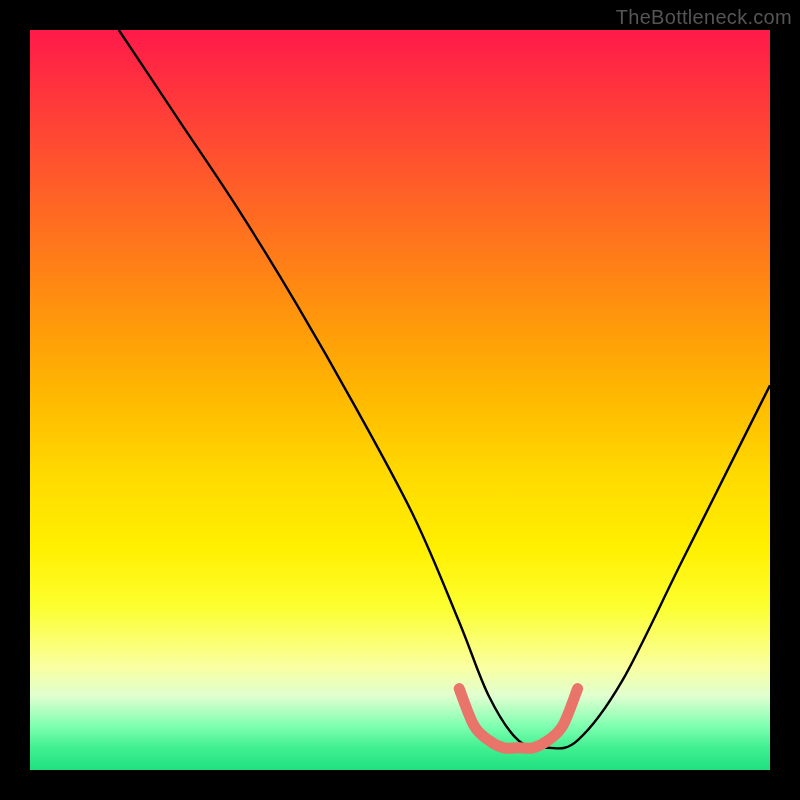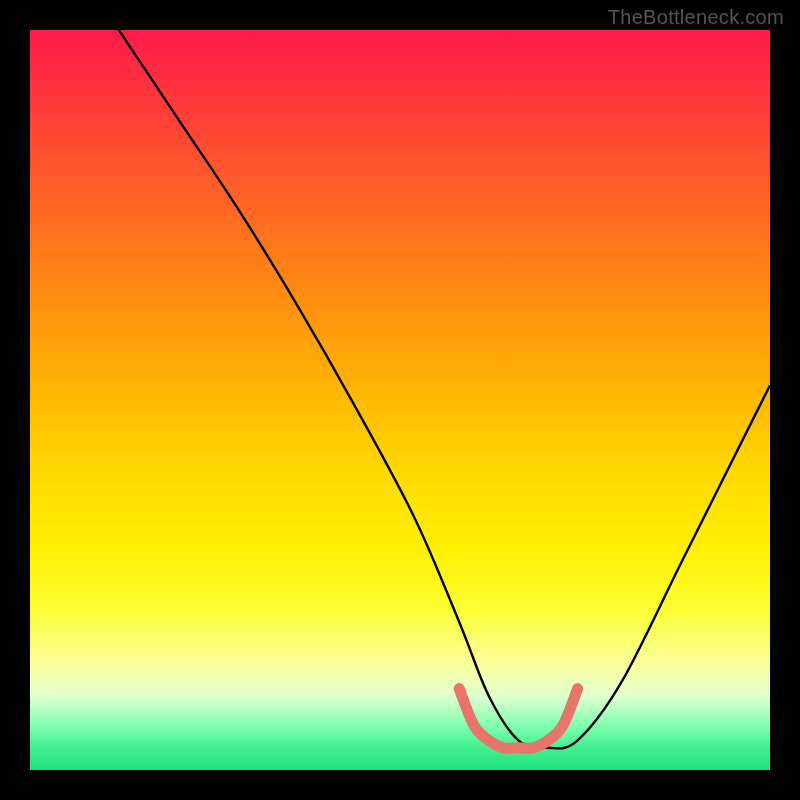--- a/index.html
+++ b/index.html
@@ -30,21 +30,21 @@
       #faffa0 86%,
       #e0ffd0 90%,
       #80ffb0 94%,
       #40f090 97%,
       #20e080 100%
     );
   }
   .watermark {
     position: absolute;
     top: 6px;
-    right: 16px;
+    right: 8px;
     color: #555;
     font-size: 20px;
     font-weight: 500;
     letter-spacing: 0.3px;
     z-index: 5;
   }
   svg.curve {
     position: absolute;
     left: 0;
     top: 0;

